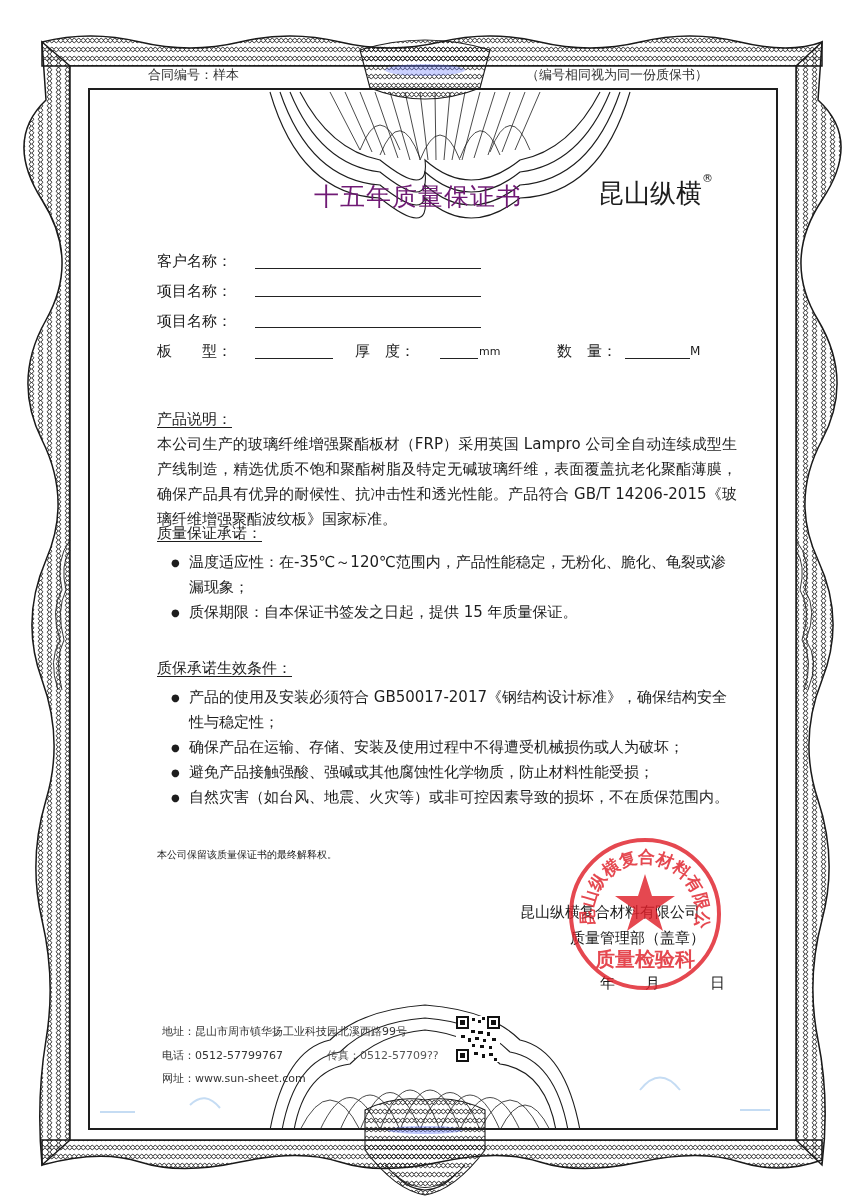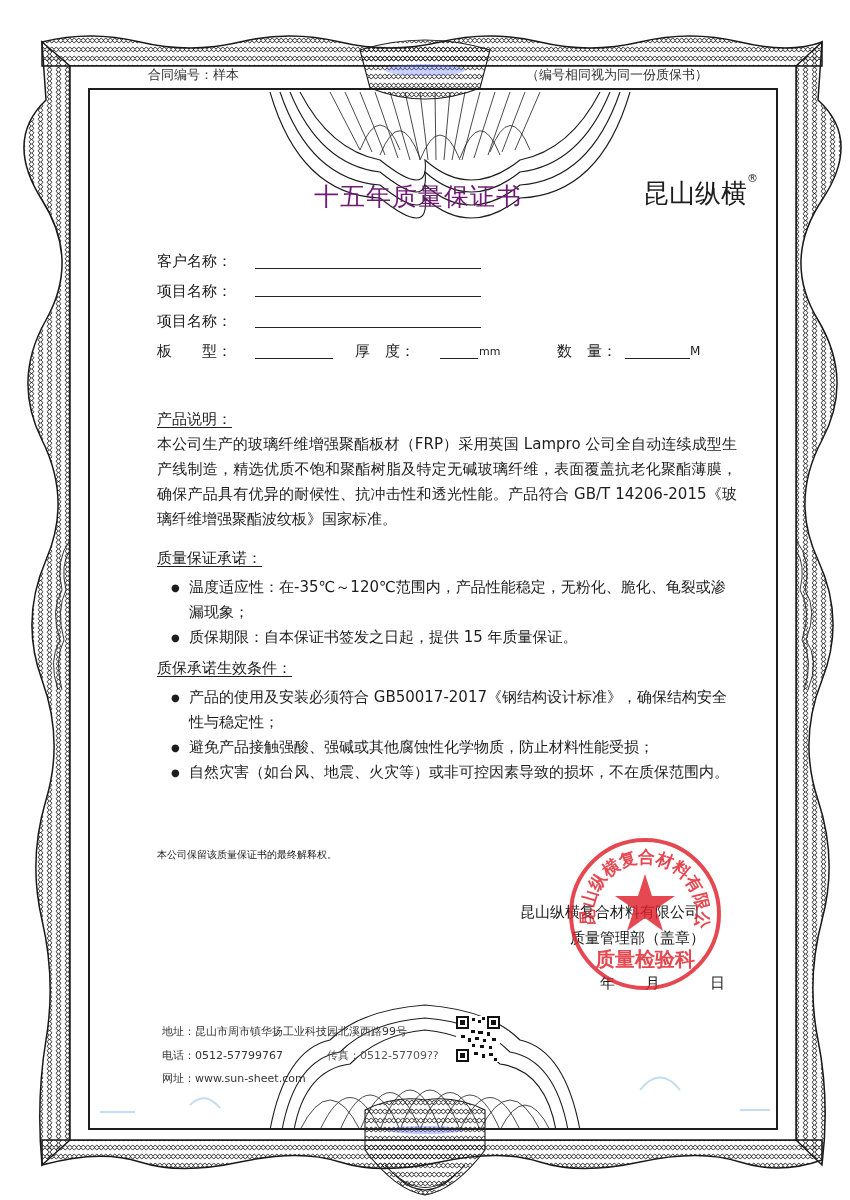--- a/index.html
+++ b/index.html
@@ -14,21 +14,21 @@
 
   
   .contract-row { position:absolute; left:148px; top:66px; width:560px; height:20px;
                   font-family:"DejaVu Sans", sans-serif; font-size:13px; color:#333; }
   .contract-no { position:absolute; left:0; top:0; }
   .contract-note { position:absolute; right:0; top:0; }
 
   .title { position:absolute; left:314px; top:180px; font-size:25px; letter-spacing:1px;
            font-family:"DejaVu Serif", serif; color:#701a75; }
   .brand { position:absolute; left:598px; top:176px; font-size:26px; color:#1d1d1d;
-           font-family:"DejaVu Sans", sans-serif;margin-left:45px; }
+           font-family:"DejaVu Sans", sans-serif; }
   .brand sup { font-size:11px; vertical-align:top; position:relative; top:-4px; }
 
   
   .field-row { position:absolute; left:157px; font-size:15px;
                font-family:"DejaVu Sans", sans-serif; }
   .field-row .label { display:inline-block; }
   .field-blank { position:absolute; border-bottom:1.5px solid #222; height:0; }
 
   .section { position:absolute; left:157px; width:580px; font-size:15px; line-height:25px;
              font-family:"DejaVu Sans", sans-serif; color:#1d1d1d; }
@@ -193,32 +193,33 @@
   <span class="label">数　量：</span>
 </div>
 <div class="field-blank" style="left:625px; top:358px; width:65px;"></div>
 <div class="field-row" style="top:344px; left:690px; font-size:12px;">M</div>
 
 <div class="section" style="top:407px;">
   <div class="sec-head">产品说明：</div>
   <div class="para">本公司生产的玻璃纤维增强聚酯板材（FRP）采用英国 Lampro 公司全自动连续成型生产线制造，精选优质不饱和聚酯树脂及特定无碱玻璃纤维，表面覆盖抗老化聚酯薄膜，确保产品具有优异的耐候性、抗冲击性和透光性能。产品符合 GB/T 14206-2015《玻璃纤维增强聚酯波纹板》国家标准。</div>
 </div>
 
-<div class="section" style="top:546px;">
+<div class="section" style="top:521px;">
   <div class="sec-head">质量保证承诺：</div>
   <ul class="bullets">
     <li>温度适应性：在-35℃～120℃范围内，产品性能稳定，无粉化、脆化、龟裂或渗漏现象；</li>
     <li>质保期限：自本保证书签发之日起，提供 15 年质量保证。</li>
   </ul>
 </div>
 
 <div class="section" style="top:656px;">
   <div class="sec-head">质保承诺生效条件：</div>
   <ul class="bullets">
     <li>产品的使用及安装必须符合 GB50017-2017《钢结构设计标准》，确保结构安全性与稳定性；</li>
+    <li>确保产品在运输、存储、安装及使用过程中不得遭受机械损伤或人为破坏；</li>
     <li>避免产品接触强酸、强碱或其他腐蚀性化学物质，防止材料性能受损；</li>
     <li>自然灾害（如台风、地震、火灾等）或非可控因素导致的损坏，不在质保范围内。</li>
   </ul>
 </div>
 
 <div class="reserve">本公司保留该质量保证书的最终解释权。</div>
 
 <div class="sign-company">昆山纵横复合材料有限公司</div>
 <div class="sign-dept">质量管理部（盖章）</div>
 <div class="sign-date">

